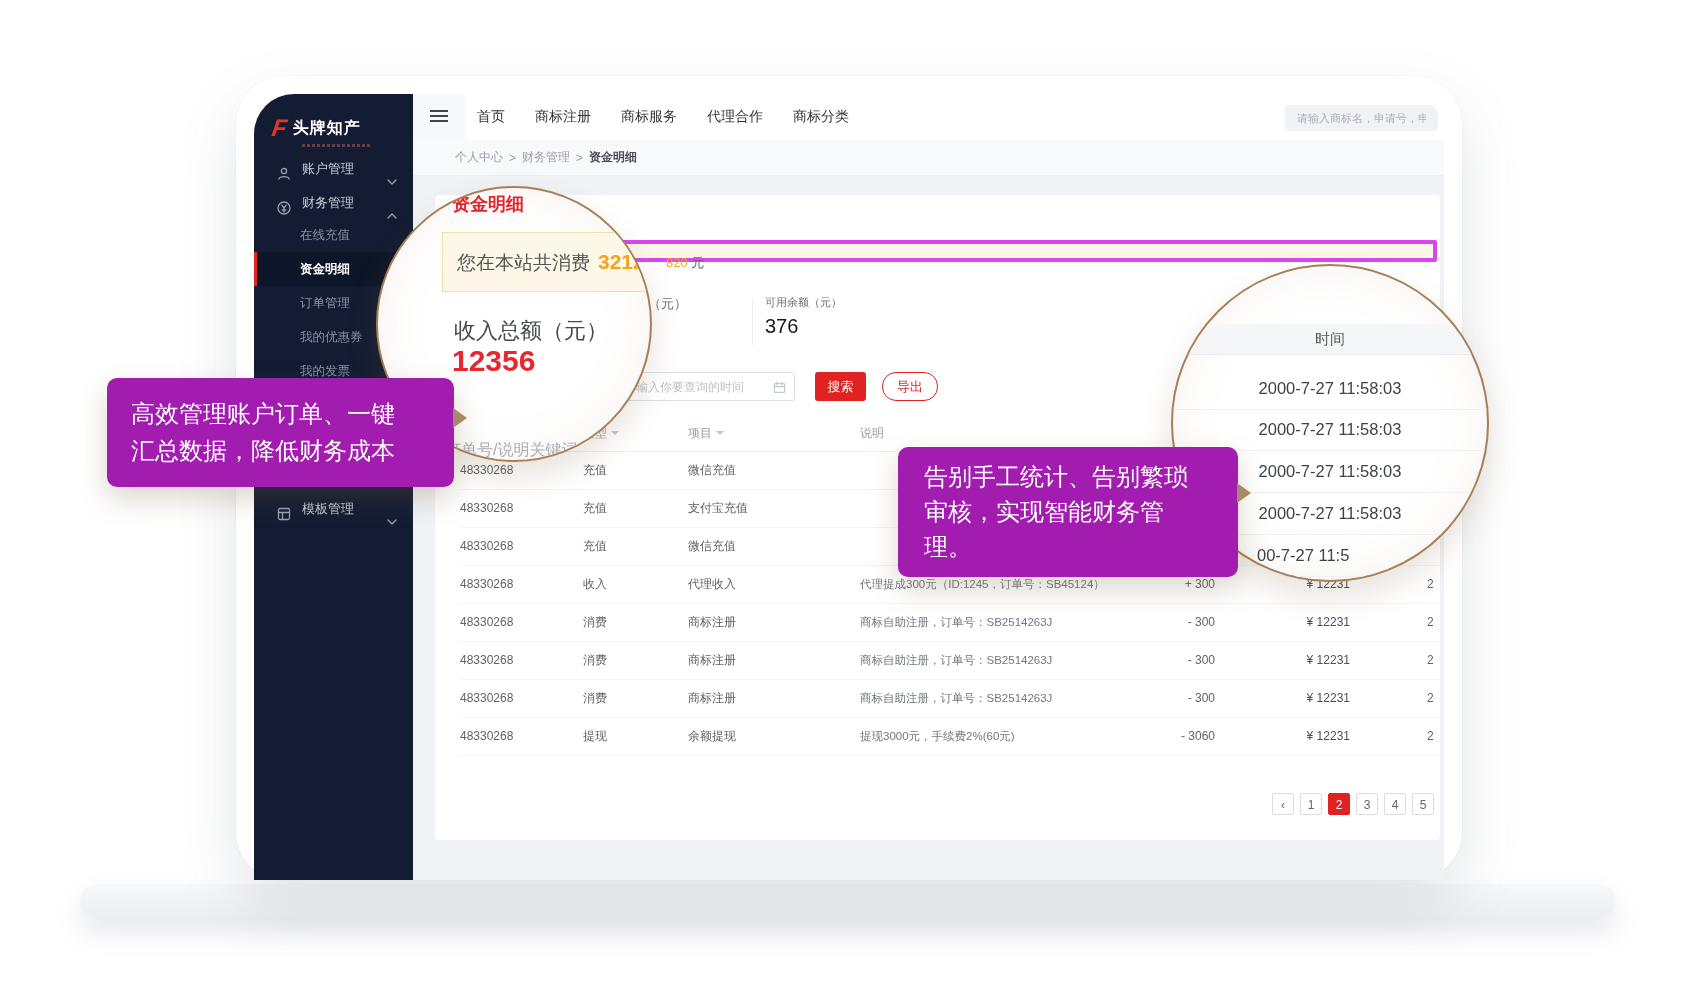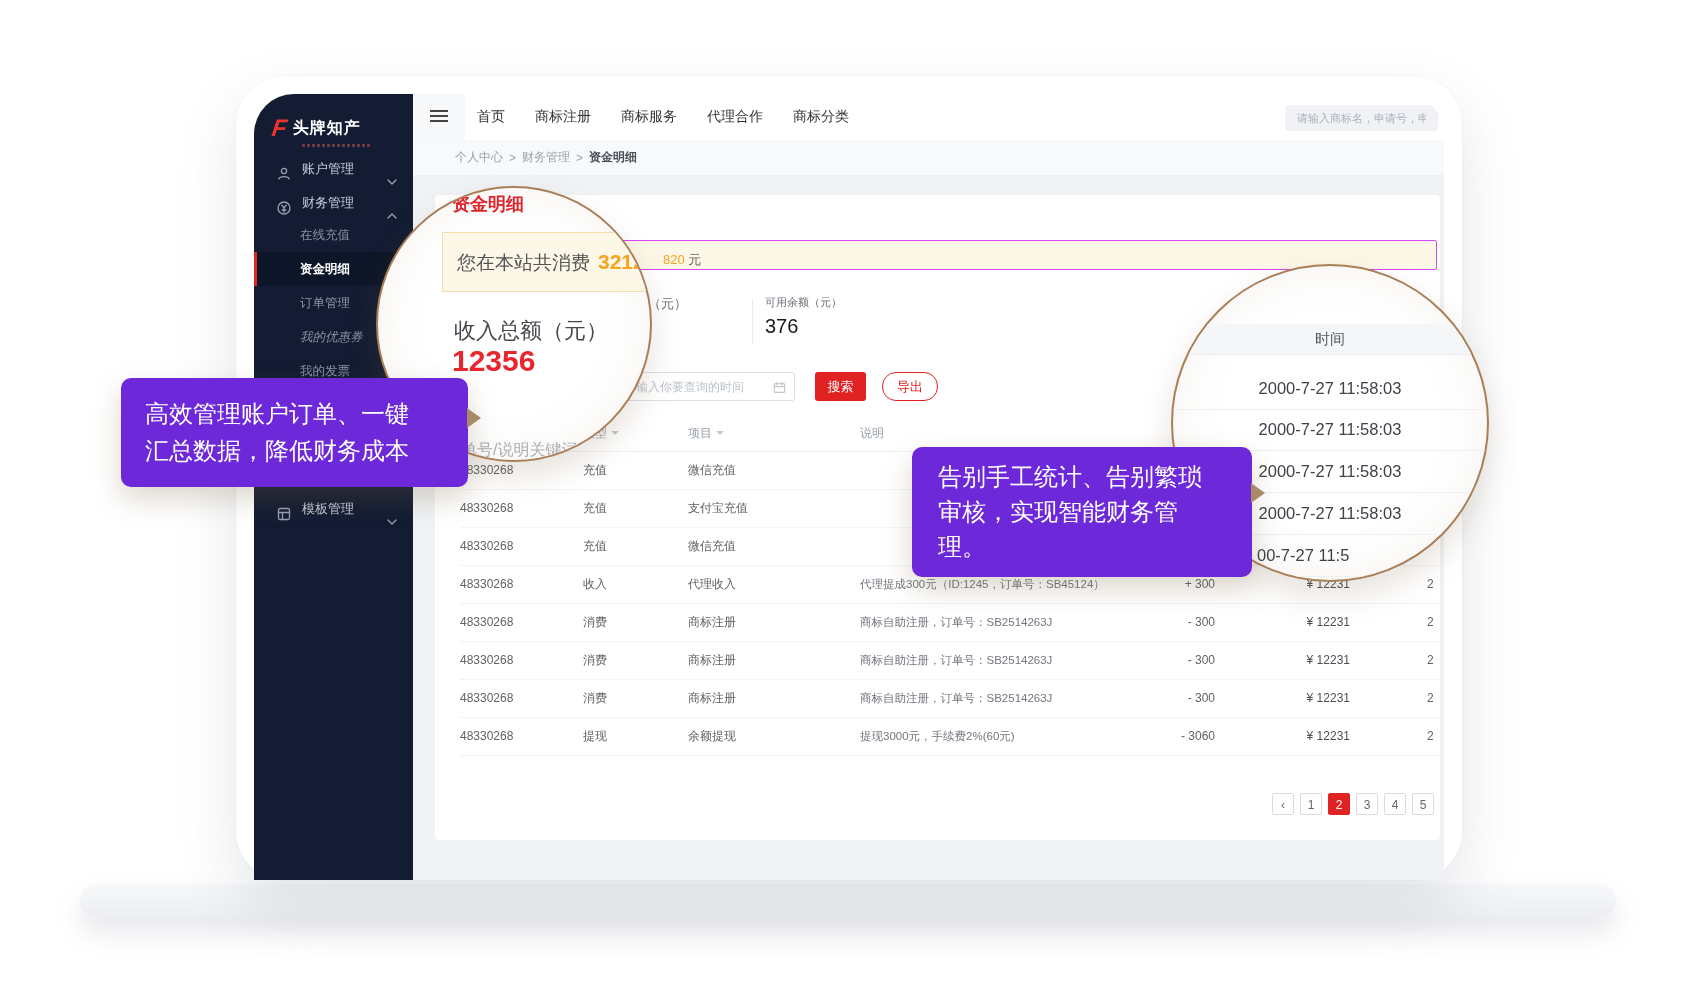--- a/index.html
+++ b/index.html
@@ -37,21 +37,21 @@
               font-size:11px;color:#9aa0ac;padding:0 12px;box-sizing:border-box;outline:none;font-family:inherit;}
   .top-search::placeholder{color:#aab0bb;}
   .breadcrumb{position:absolute;left:0;right:0;top:46px;height:35px;background:#f8f9fb;border-bottom:1px solid #eef0f3;
               display:flex;align-items:center;padding-left:42px;font-size:12px;color:#9aa0aa;gap:6px;}
   .breadcrumb .cur{color:#4a4f57;font-weight:bold;}
   
   .card{position:absolute;left:22px;top:101px;width:1005px;height:645px;background:#fff;border-radius:4px;}
   .tab-active{position:absolute;left:25px;top:11px;font-size:14px;color:#e0242b;}
   .tab-active::after{content:"";position:absolute;left:0;bottom:-7px;width:56px;height:2px;background:#e0242b;}
   .tab-frag{position:absolute;left:128px;top:11px;font-size:14px;color:#8d9199;}
-  .banner{position:absolute;left:25px;top:45px;width:977px;height:30px;background:#fdf7e8;border:1px solid #d946ef;border-radius:2px;box-sizing:border-box;}
+  .banner{position:absolute;left:25px;top:45px;width:977px;height:22px;background:#fdf7e8;border:4px solid #d946ef;border-radius:2px;box-sizing:border-box;}
   .banner-rest{position:absolute;left:202px;top:10px;font-size:13px;color:#666;}
   .banner-rest .orange{color:#f6a31d;}
   .stat-frag{position:absolute;left:213px;top:100px;font-size:13px;color:#6b7077;}
   .stat-div{position:absolute;left:317px;top:104px;width:1px;height:46px;background:#ececee;}
   .stat-label{position:absolute;left:330px;top:100px;font-size:11px;color:#6b7077;}
   .stat-value{position:absolute;left:330px;top:120px;font-size:20px;font-weight:normal;color:#17181a;}
   .time-input{position:absolute;left:190px;top:177px;width:170px;height:29px;border:1px solid #dcdfe6;border-radius:3px;
               font-size:12px;color:#bdc2cb;padding:0 26px 0 10px;box-sizing:border-box;outline:none;background:#fff;font-family:inherit;}
   .time-input::placeholder{color:#bdc2cb;}
   .cal-ic{position:absolute;left:338px;top:185px;}
@@ -88,22 +88,22 @@
   .mincome-label{position:absolute;left:76px;top:128px;font-size:22px;color:#46494f;}
   .mincome-value{position:absolute;left:74px;top:156px;font-size:30px;font-weight:800;color:#e8262d;}
   .morder{position:absolute;left:67px;top:252px;font-size:16px;color:#a9adb5;white-space:nowrap;}
   .mtime-head{position:absolute;left:0;right:0;top:58px;height:30px;background:#f5f6f8;border-bottom:1px solid #ececf0;
               text-align:center;line-height:30px;font-size:15px;color:#55585e;}
   .mtime-row{position:absolute;left:0;right:0;height:41px;line-height:41px;text-align:center;font-size:16.5px;color:#3f4249;
              border-bottom:1px solid #f0f0f2;white-space:nowrap;}
   .mt0{top:102px;} .mt1{top:143px;} .mt2{top:185px;} .mt3{top:227px;}
   .mt4{top:269px;text-align:left;padding-left:84px;}
   
-  .tooltip{position:absolute;background:#6d28d9;border-radius:10px;color:#fff;z-index:6;
-           box-shadow:0 12px 28px rgba(120,95,60,.25);margin-left:14px;}
+  .tooltip{position:absolute;background:#a21caf;border-radius:10px;color:#fff;z-index:6;
+           box-shadow:0 12px 28px rgba(120,95,60,.25);}
   .tooltip .tline{font-size:24px;line-height:37px;white-space:nowrap;}
   .tt-left{left:107px;top:378px;width:347px;height:109px;padding:17px 0 0 24px;box-sizing:border-box;}
   .tt-left::after{content:"";position:absolute;right:-13px;top:30px;border-top:10px solid transparent;
                   border-bottom:10px solid transparent;border-left:14px solid #a98a68;}
   .tt-right{left:898px;top:447px;width:340px;height:130px;padding:12px 0 0 26px;box-sizing:border-box;}
   .tt-right .tline{line-height:35px;}
   .tt-right::after{content:"";position:absolute;right:-13px;top:36px;border-top:10px solid transparent;
                    border-bottom:10px solid transparent;border-left:14px solid #a98a68;}
   svg.ic-s{stroke:#98a0b3;fill:none;stroke-width:1.3;stroke-linecap:round;stroke-linejoin:round;}
   svg.ic-g{stroke:#c3c8cf;fill:none;stroke-width:1.3;stroke-linecap:round;}
@@ -149,21 +149,21 @@
           <span class="chev">
             <svg class="ic-s" width="10" height="8" viewBox="0 0 10 8">
                 <polyline points="1,6 5,2 9,6"></polyline>
               </svg>
           </span>
         </div>
 
         <div class="side-sub" style="top:124px;">在线充值</div>
         <div class="side-sub active" style="top:158px;">资金明细</div>
         <div class="side-sub" style="top:192px;">订单管理</div>
-        <div class="side-sub" style="top:226px;font-style:italic;">我的优惠券</div>
+        <div class="side-sub" style="top:226px;">我的优惠券</div>
         <div class="side-sub" style="top:260px;">我的发票</div>
 
         <div class="side-item" style="top:398px;">
           <span class="ic">
             <svg class="ic-s" width="16" height="16" viewBox="0 0 16 16">
                 <rect x="2.5" y="2.5" width="11" height="11" rx="1.5"></rect>
                 <path d="M2.5 6.5h11M6.5 6.5v7"></path>
               </svg>
           </span>
           <span class="tx">模板管理</span>

